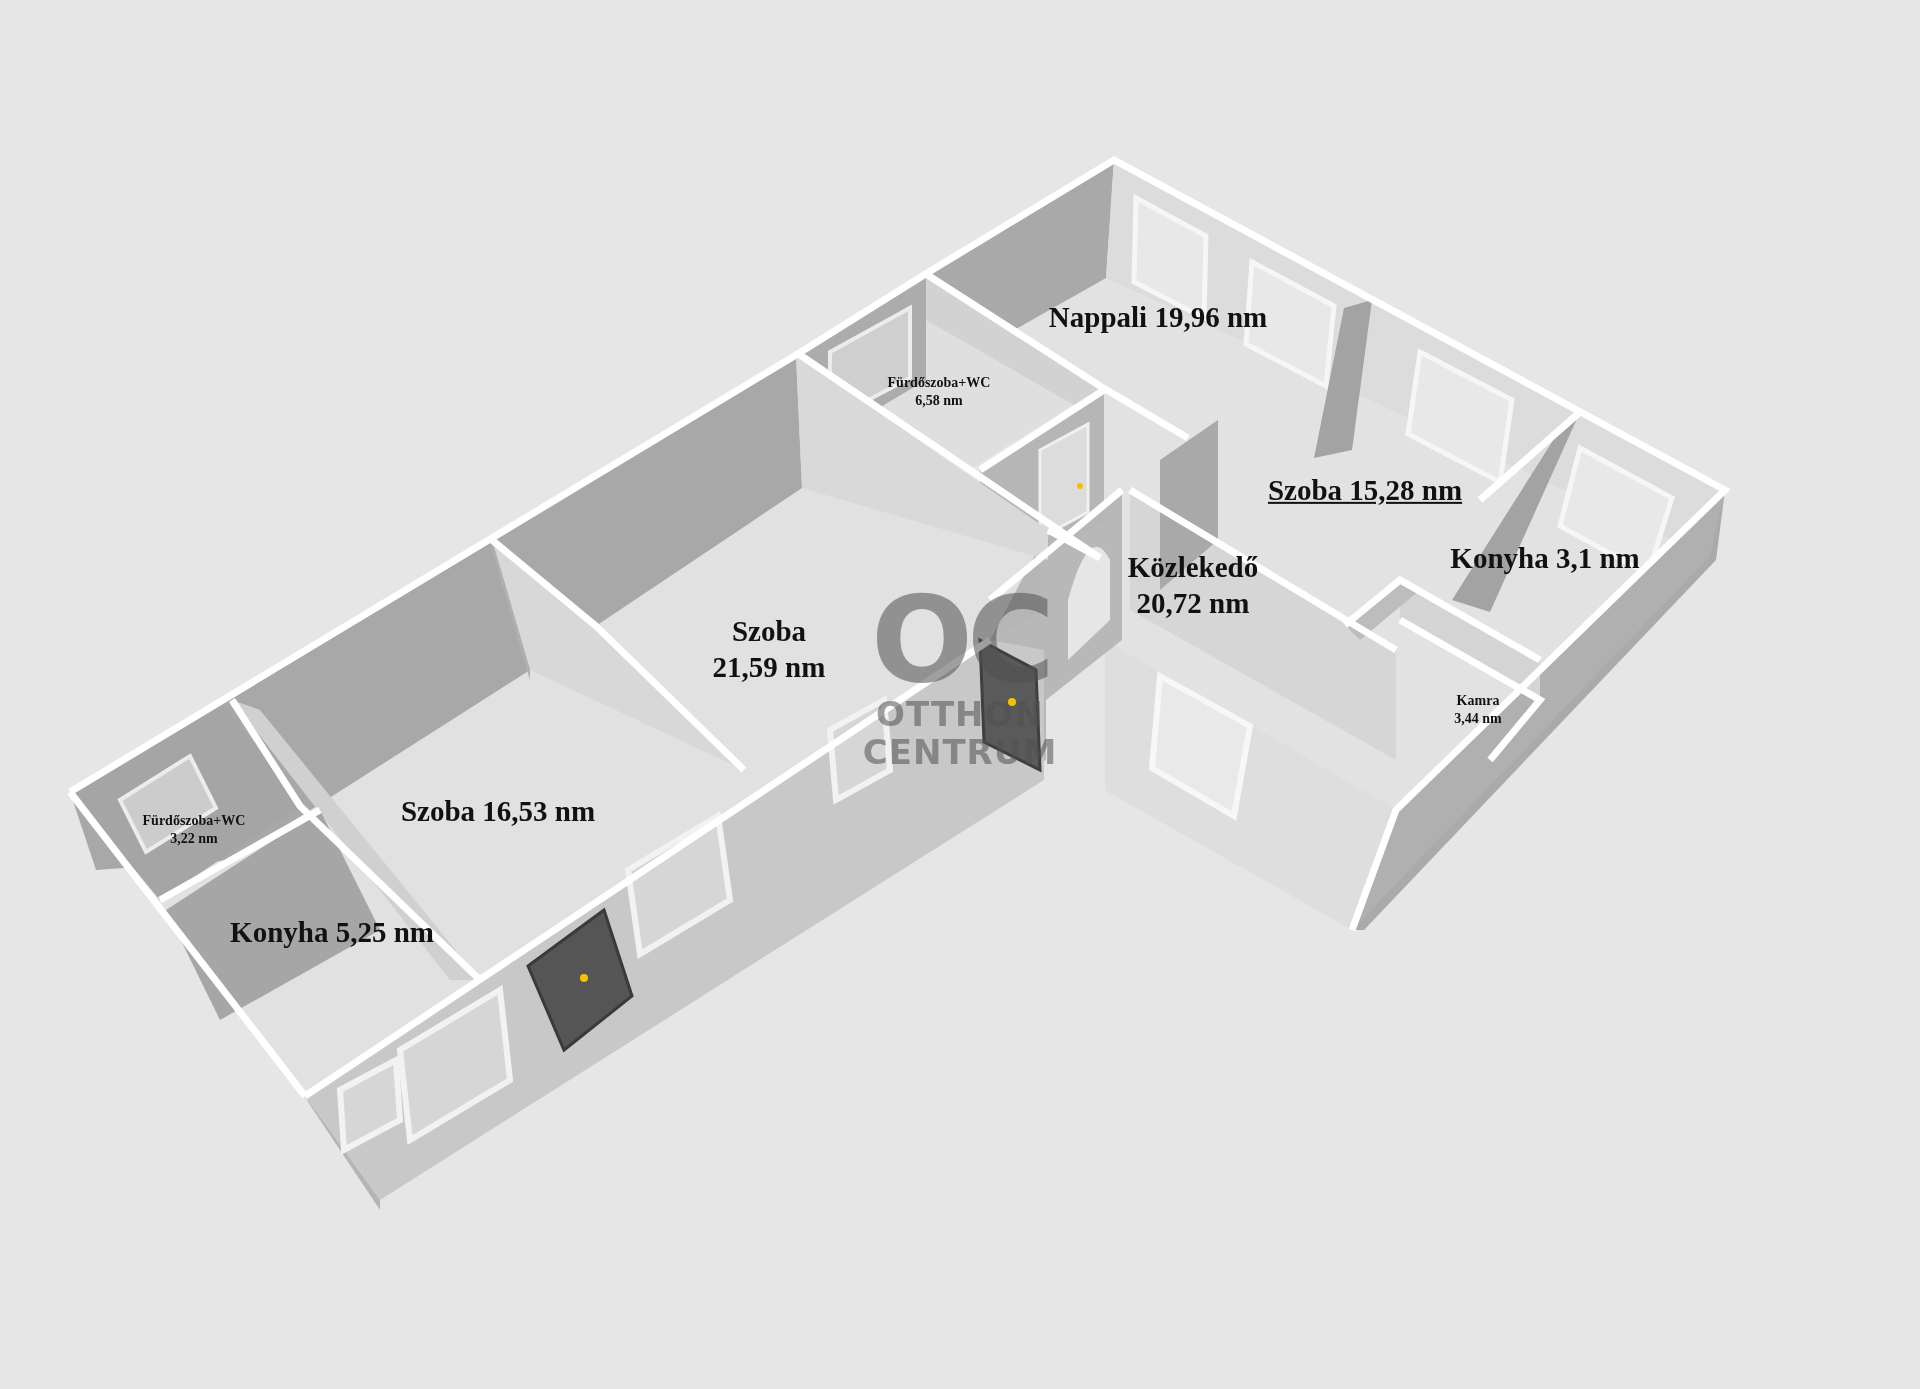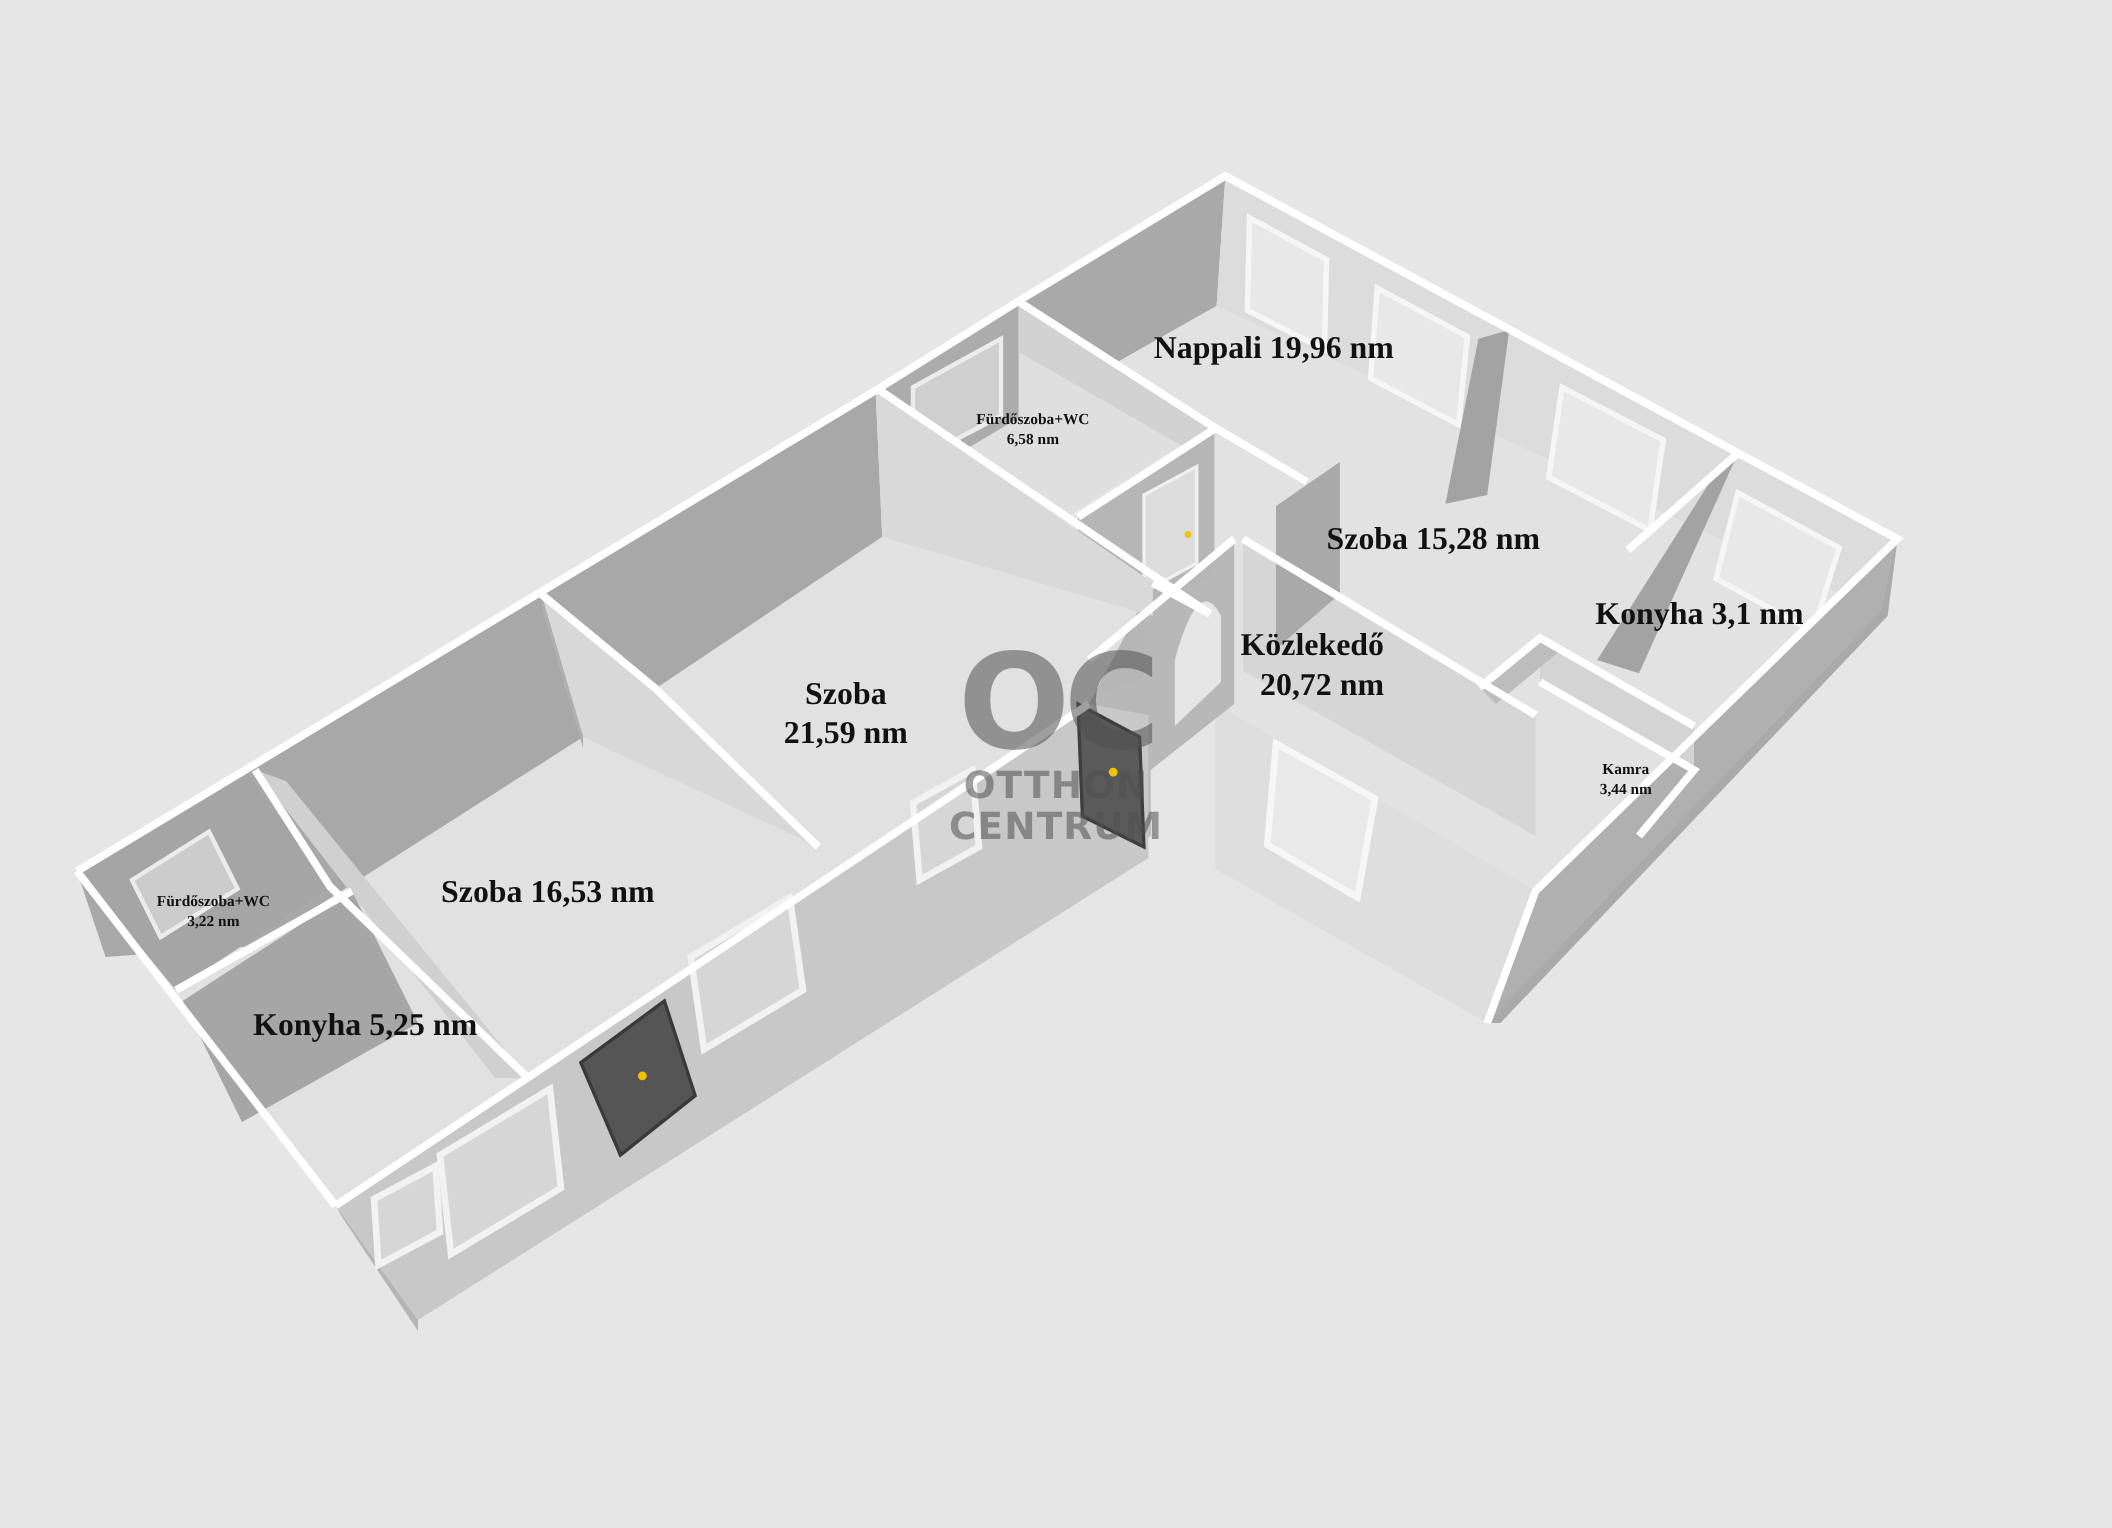--- a/index.html
+++ b/index.html
@@ -120,27 +120,27 @@
   <div class="name">CENTRUM</div>
 </div>
 
 <div class="label lg" style="left:1158px; top:317px;">
   <span>Nappali 19,96 nm</span>
 </div>
 <div class="label sm" style="left:939px; top:391px;">
   <div>Fürdőszoba+WC</div>
   <div>6,58 nm</div>
 </div>
-<div class="label lg" style="left:1303px; top:490px;">
+<div class="label lg" style="left:1365px; top:490px;text-decoration:underline;">
   <span>Szoba 15,28 nm</span>
 </div>
 <div class="label lg" style="left:1545px; top:558px;">
   <span>Konyha 3,1 nm</span>
 </div>
-<div class="label lg" style="left:1193px; top:605px;text-align:right;">
+<div class="label lg" style="left:1193px; top:585px;">
   <div>Közlekedő</div>
   <div>20,72 nm</div>
 </div>
 <div class="label sm" style="left:1478px; top:677px;margin-top:32px;">
   <div>Kamra</div>
   <div>3,44 nm</div>
 </div>
 <div class="label lg" style="left:728px; top:649px;margin-left:41px;">
   <div>Szoba</div>
   <div>21,59 nm</div>

